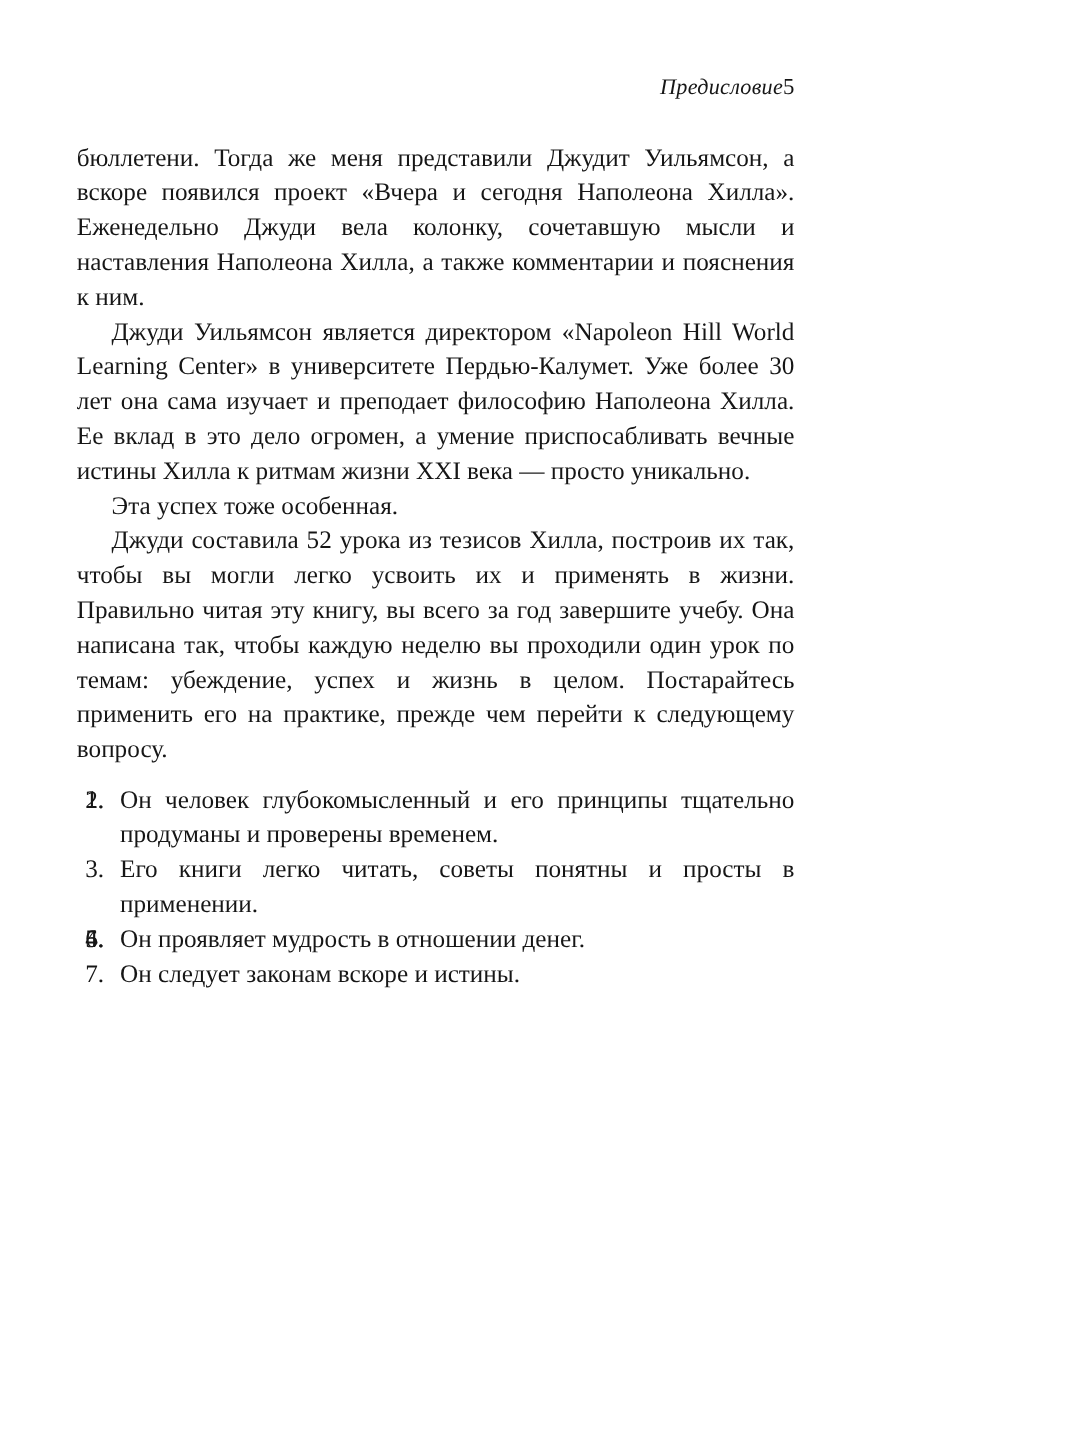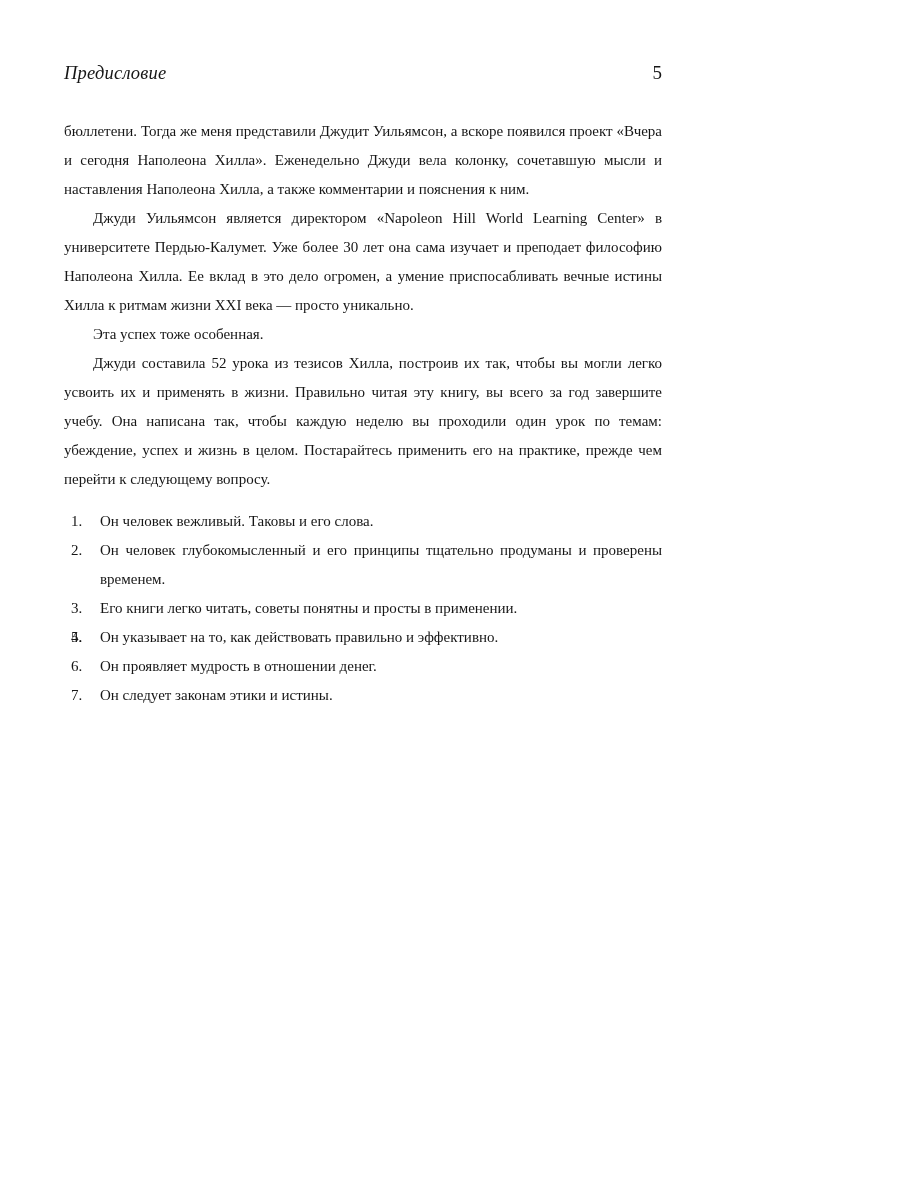--- a/index.html
+++ b/index.html
@@ -21,35 +21,35 @@
     background: #ffffff;
   }
   .content {
     position: absolute;
     left: 64px;
     top: 62px;
     width: 598px;
   }
   .running-header {
     display: flex;
-    justify-content: space-between;
+    justify-content: flex-end;
     align-items: baseline;
     font-size: 18.5px;
     margin-bottom: 33px;
   }
   .running-header .section-title {
     font-style: italic;
     letter-spacing: 0.2px;
   }
   .running-header .page-number {
     font-style: normal;
     font-size: 19px;
   }
   .body-text {
-    font-size: 15px;
+    font-size: 21px;
     line-height: 29px;
     text-align: justify;
     hyphens: auto;
     font-family: Liberation Serif, serif;
     -webkit-hyphens: auto;
   }
   .body-text p {
     margin: 0;
     text-indent: 29px;
   }
@@ -85,42 +85,40 @@
 
     <div class="body-text">
       <p class="no-indent">бюллетени. Тогда же меня представили Джудит Уильямсон, а вскоре появился проект «Вчера и сегодня Наполеона Хилла». Еженедельно Джуди вела колонку, сочетавшую мысли и наставления Наполеона Хилла, а также комментарии и пояснения к ним.</p>
       <p>Джуди Уильямсон является директором «Napoleon Hill World Learning Center» в университете Пердью-Калумет. Уже более 30 лет она сама изучает и преподает философию Наполеона Хилла. Ее вклад в это дело огромен, а умение приспосабливать вечные истины Хилла к ритмам жизни XXI века — просто уникально.</p>
       <p>Эта успех тоже особенная.</p>
       <p>Джуди составила 52 урока из тезисов Хилла, построив их так, чтобы вы могли легко усвоить их и применять в жизни. Правильно читая эту книгу, вы всего за год завершите учебу. Она написана так, чтобы каждую неделю вы проходили один урок по темам: убеждение, успех и жизнь в целом. Постарайтесь применить его на практике, прежде чем перейти к следующему вопросу.</p>
 
       <div class="numbered-list">
         <div class="list-item">
           <span class="num">1.</span>
-          <span>Он человек вежливый. Таковы и его слова.</span>
         </div>
         <div class="list-item">
           <span class="num">2.</span>
           <span>Он человек глубокомысленный и его принципы тщательно продуманы и проверены временем.</span>
         </div>
         <div class="list-item">
           <span class="num">3.</span>
           <span>Его книги легко читать, советы понятны и просты в применении.</span>
         </div>
         <div class="list-item">
           <span class="num">4.</span>
         </div>
         <div class="list-item">
           <span class="num">5.</span>
-          <span>Он указывает на то, как действовать правильно и эффективно.</span>
         </div>
         <div class="list-item">
           <span class="num">6.</span>
           <span>Он проявляет мудрость в отношении денег.</span>
         </div>
         <div class="list-item">
           <span class="num">7.</span>
-          <span>Он следует законам этики и истины.</span>
+          <span>Он следует законам вскоре и истины.</span>
         </div>
       </div>
     </div>
 
   </div>
 </div>
 
 </body></html>

